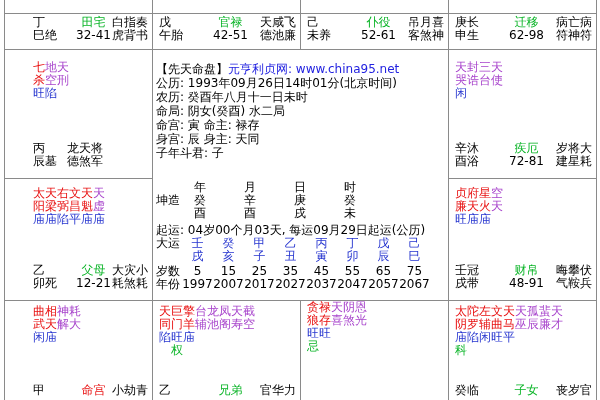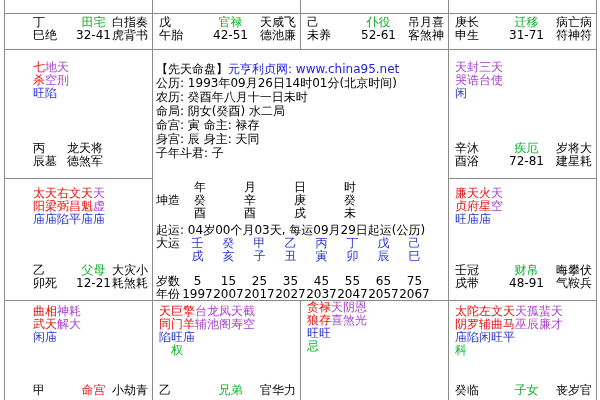--- a/index.html
+++ b/index.html
@@ -31,21 +31,21 @@
   .link{color:#2222e0;text-decoration:none;cursor:pointer;}
   .tblrow{display:flex;height:13px;line-height:13px;padding-left:3px;}
   .pilab{width:38px;white-space:nowrap;}
   .dylab{width:26px;white-space:nowrap;}
   .pcol{width:50px;text-align:left;display:inline-block;}
   .dcol{width:31px;text-align:center;display:inline-block;}
   .red *,.red{color:#000000;}
   .blue *,.blue{color:#2635cf;}
   .mt-pillars{margin-top:21px;text-decoration:underline;}
   .mt-qiyun{margin-top:3px;}
-  .mt-ages{margin-top:12px;}
+  .mt-ages{margin-top:2px;}
 </style>
 </head>
 <body>
 
 <div id="stage">
 
   <div class="vline" style="left:4px;top:0;height:400px"></div>
   <div class="vline" style="left:152px;top:0;height:400px"></div>
   <div class="vline" style="left:300px;top:0;height:49px"></div>
   <div class="vline" style="left:300px;top:300px;height:100px"></div>
@@ -106,21 +106,21 @@
     </div>
   </div>
   <div class="cell padS" style="left:449px;top:13px;width:147px;height:36px">
     <div class="plabel topA">
       <div class="lc1">
           <div>庚长</div>
           <div>申生</div>
         </div>
       <div class="lc2">
           <div><span class="sc-g">迁移</span></div>
-          <div>31-71</div>
+          <div>62-98</div>
         </div>
       <div class="lc3">
           <div>病亡病</div>
           <div>符神符</div>
         </div>
     </div>
   </div>
 
   <div class="cell padL" style="left:5px;top:49px;width:147px;height:129px">
     <div class="stars">
@@ -179,22 +179,22 @@
         </div>
       <div class="lc3">
           <div>大灾小</div>
           <div>耗煞耗</div>
         </div>
     </div>
   </div>
 
   <div class="cell padS" style="left:449px;top:178px;width:147px;height:122px">
     <div class="stars" style="top:9px">
+      <div class="sl"><span class="sc-r">贞府星</span><span class="sc-p">空</span></div>
       <div class="sl"><span class="sc-r">廉天火</span><span class="sc-p">天</span></div>
-      <div class="sl"><span class="sc-r">贞府星</span><span class="sc-p">空</span></div>
       <div class="sl"><span class="sc-b">旺庙庙</span></div>
     </div>
     <div class="plabel bot">
       <div class="lc1">
           <div>壬冠</div>
           <div>戌带</div>
         </div>
       <div class="lc2">
           <div><span class="sc-g">财帛</span></div>
           <div>48-91</div>

